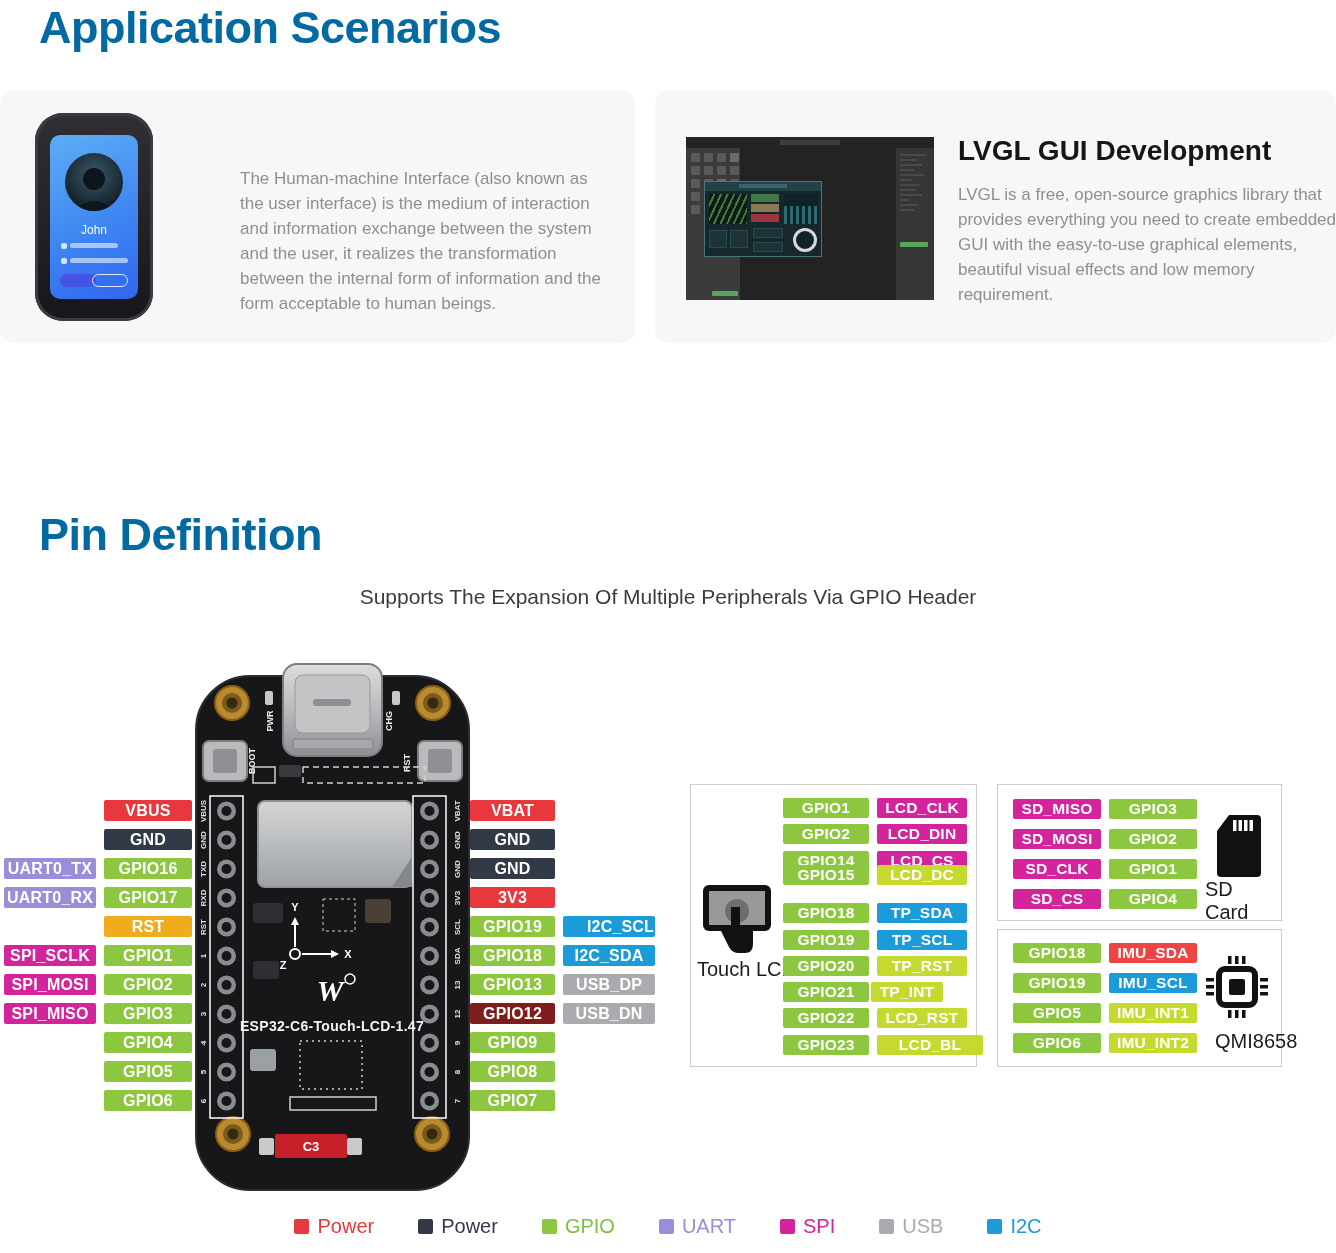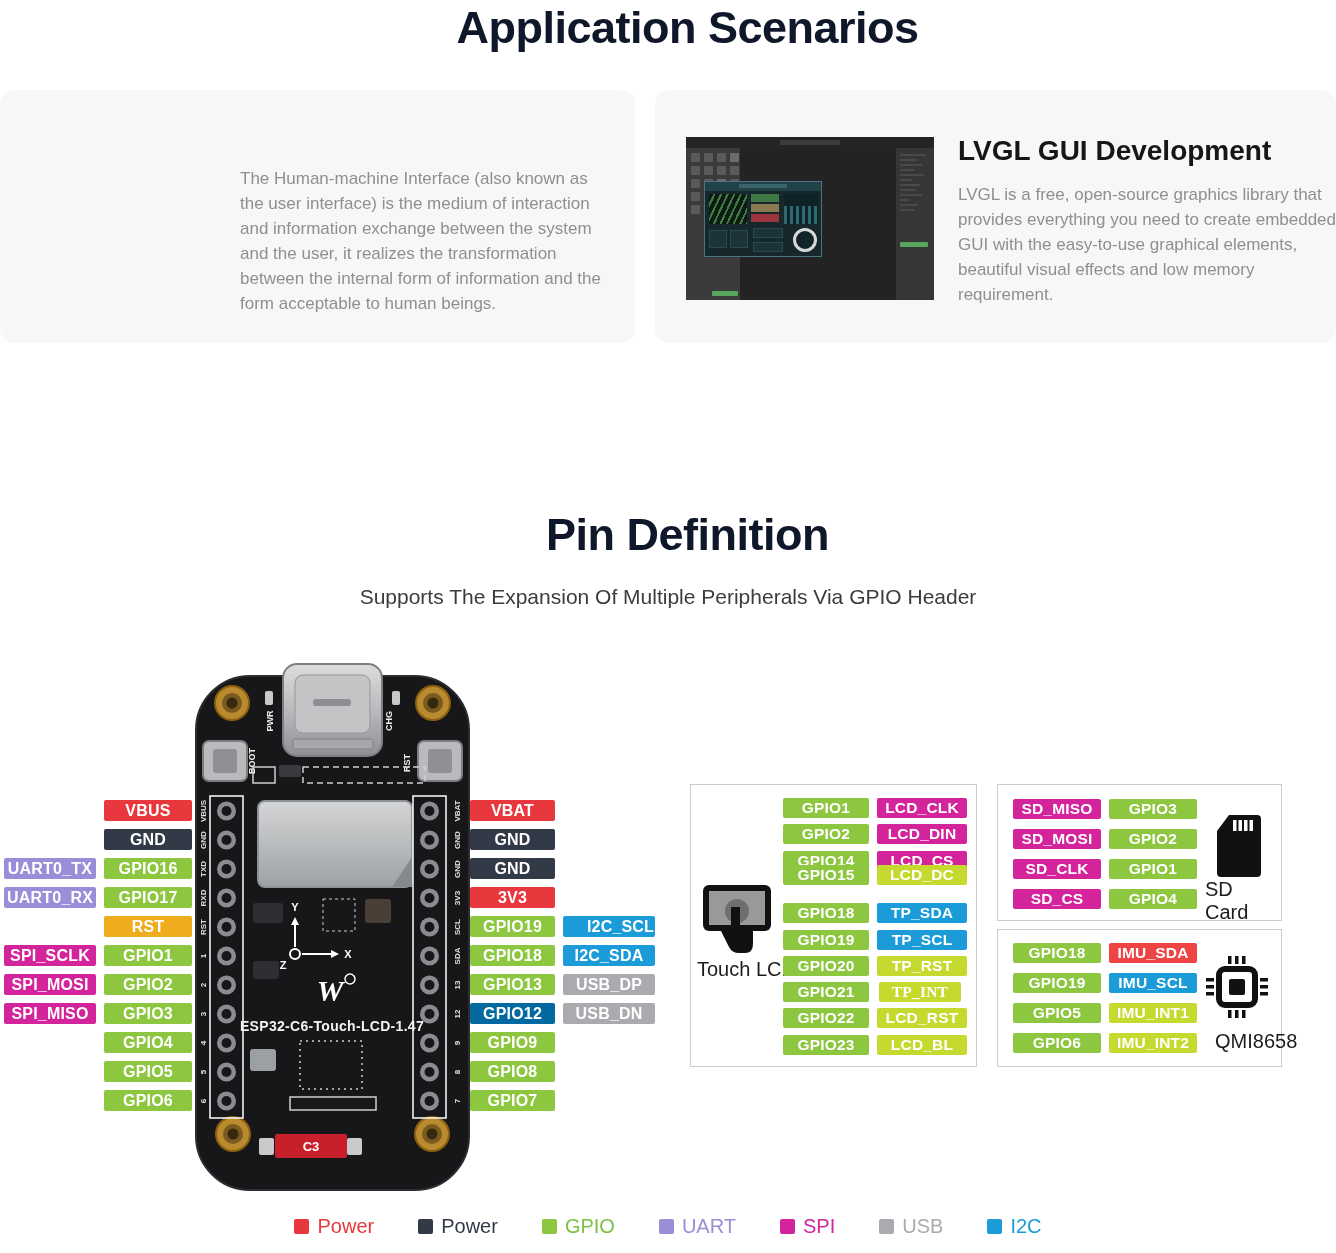--- a/index.html
+++ b/index.html
@@ -1,20 +1,20 @@
 <!DOCTYPE html>
 <html><head>
 <meta charset="utf-8">
 <style>
   * { margin:0; padding:0; box-sizing:border-box; }
   html,body { width:1336px; height:1253px; background:#ffffff; overflow:hidden;
               font-family:"Liberation Sans", sans-serif; }
 
   
-  .big-title { font-size:45px; font-weight:bold; color:#0f172a; text-align:center;
+  .big-title { font-size:45px; font-weight:bold; color:#0369a1; 
                letter-spacing:-0.5px;margin-left:39px; }
   #app-title { padding-top:2px; }
   #pin-title { margin-top:166px; }
   .subtitle  { margin-top:24px; text-align:center; font-size:21px; color:#3c3c3c; }
 
   
   .cards { display:flex; gap:20px; margin-top:36px; }
   .card  { position:relative; height:253px; background:#f7f7f7; border-radius:14px; }
   #card-hmi  { width:635px; }
   #card-lvgl { width:681px; }
@@ -128,20 +128,37 @@
   .legend-label { font-size:20px; }
 </style>
 </head>
 <body>
 
 <h1 id="app-title" class="big-title">Application Scenarios</h1>
 
 <div class="cards">
 
   <div class="card" id="card-hmi">
+    <div class="phone">
+      <div class="phone-screen">
+        <div class="phone-avatar">
+          <svg width="58" height="58" viewBox="0 0 58 58">
+            <circle cx="29" cy="20" r="11" fill="#0d161d"></circle>
+            <path d="M8 52 Q29 32 50 52 L50 58 L8 58 Z" fill="#0d161d"></path>
+          </svg>
+        </div>
+        <div class="phone-name">John</div>
+        <div class="phone-dot" style="top:108px"></div>
+        <div class="phone-line" style="top:108px; width:48px"></div>
+        <div class="phone-dot" style="top:123px"></div>
+        <div class="phone-line" style="top:123px; width:58px"></div>
+        <div class="phone-btn solid"></div>
+        <div class="phone-btn outline"></div>
+      </div>
+    </div>
     <div class="card-body">The Human-machine Interface (also known as the user interface) is the medium of interaction and information exchange between the system and the user, it realizes the transformation between the internal form of information and the form acceptable to human beings.</div>
   </div>
 
   <div class="card" id="card-lvgl">
     <div class="ide">
       <div class="ide-topbar"></div>
       <div class="ide-left">
         <div class="ide-grid" id="ide-grid">
             <div class="ide-cell"></div>
             <div class="ide-cell"></div>
@@ -432,21 +449,21 @@
       </div>
       <div class="pin-row" style="top: 145px;">
         <div class="pin-label inner-right" style="background: rgb(141, 198, 63);">GPIO18</div>
         <div class="pin-label outer-right" style="background: rgb(27, 156, 216);">I2C_SDA</div>
       </div>
       <div class="pin-row" style="top: 174px;">
         <div class="pin-label inner-right" style="background: rgb(141, 198, 63);">GPIO13</div>
         <div class="pin-label outer-right" style="background: rgb(169, 171, 174);">USB_DP</div>
       </div>
       <div class="pin-row" style="top: 203px;">
-        <div class="pin-label inner-right" style="background: #0369a1;">GPIO12</div>
+        <div class="pin-label inner-right" style="background: #7f1d1d;">GPIO12</div>
         <div class="pin-label outer-right" style="background: rgb(169, 171, 174);">USB_DN</div>
       </div>
       <div class="pin-row" style="top: 232px;">
         <div class="pin-label inner-right" style="background: rgb(141, 198, 63);">GPIO9</div>
       </div>
       <div class="pin-row" style="top: 261px; padding-left: 28px;">
         <div class="pin-label inner-right" style="background: rgb(141, 198, 63);">GPIO8</div>
       </div>
       <div class="pin-row" style="top: 290px;">
         <div class="pin-label inner-right" style="background: rgb(141, 198, 63);">GPIO7</div>
@@ -486,29 +503,29 @@
         <div class="pin-row" style="top: 144.5px;">
           <div class="pin-label" style="background: rgb(141, 198, 63); left: 92px; width: 86px;">GPIO19</div>
           <div class="pin-label" style="background: rgb(27, 156, 216); left: 186px; width: 90px;">TP_SCL</div>
         </div>
         <div class="pin-row" style="top: 170.8px;">
           <div class="pin-label" style="background: rgb(141, 198, 63); left: 92px; width: 86px;">GPIO20</div>
           <div class="pin-label" style="background: rgb(198, 217, 47); left: 186px; width: 90px;">TP_RST</div>
         </div>
         <div class="pin-row" style="top: 197.1px;">
           <div class="pin-label" style="background: rgb(141, 198, 63); left: 92px; width: 86px;">GPIO21</div>
-          <div class="pin-label" style="background: rgb(198, 217, 47); left: 188px; width: 82px; font-family: Liberation Serif, serif;">TP_INT</div>
+          <div class="pin-label" style="background: rgb(198, 217, 47); left: 180px; width: 72px;">TP_INT</div>
         </div>
         <div class="pin-row" style="top: 223.4px;">
           <div class="pin-label" style="background: rgb(141, 198, 63); left: 92px; width: 86px;">GPIO22</div>
           <div class="pin-label" style="background: rgb(198, 217, 47); left: 186px; width: 90px;">LCD_RST</div>
         </div>
         <div class="pin-row" style="top: 249.7px;">
           <div class="pin-label" style="background: rgb(141, 198, 63); left: 92px; width: 86px;">GPIO23</div>
-          <div class="pin-label" style="background: rgb(198, 217, 47); left: 186px; width: 90px;">LCD_BL</div>
+          <div class="pin-label" style="background: rgb(198, 217, 47); left: 186px; width: 106px;">LCD_BL</div>
         </div>
       </div>
   </div>
 
   <div class="panel" id="panel-sd">
     <svg class="panel-icon" id="sd-icon" width="44" height="62" viewBox="0 0 44 62">
       <path d="M12 0 h28 a4 4 0 0 1 4 4 v54 a4 4 0 0 1 -4 4 h-36 a4 4 0 0 1 -4 -4 v-42 l12 -16 z" fill="#111111"></path>
       <rect x="16" y="5" width="3.5" height="11" fill="#ffffff"></rect>
       <rect x="21.5" y="5" width="3.5" height="11" fill="#ffffff"></rect>
       <rect x="27" y="5" width="3.5" height="11" fill="#ffffff"></rect>

